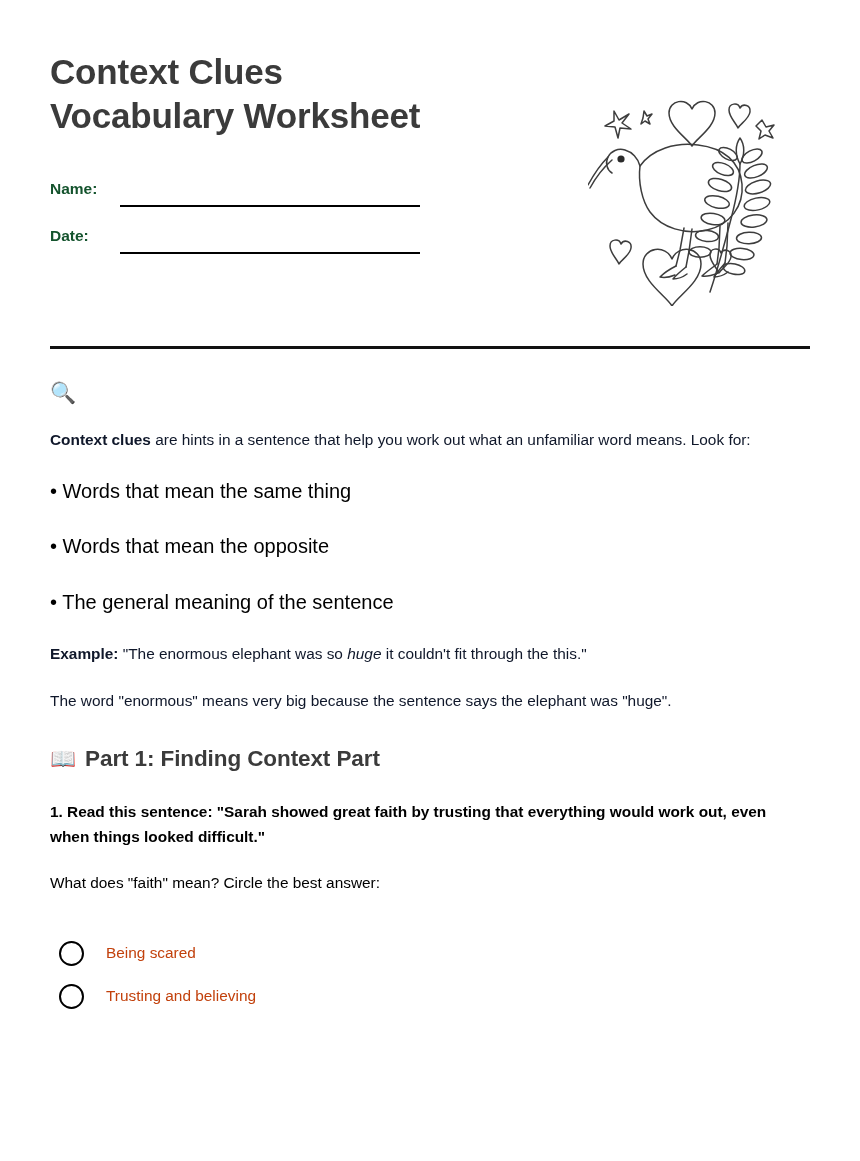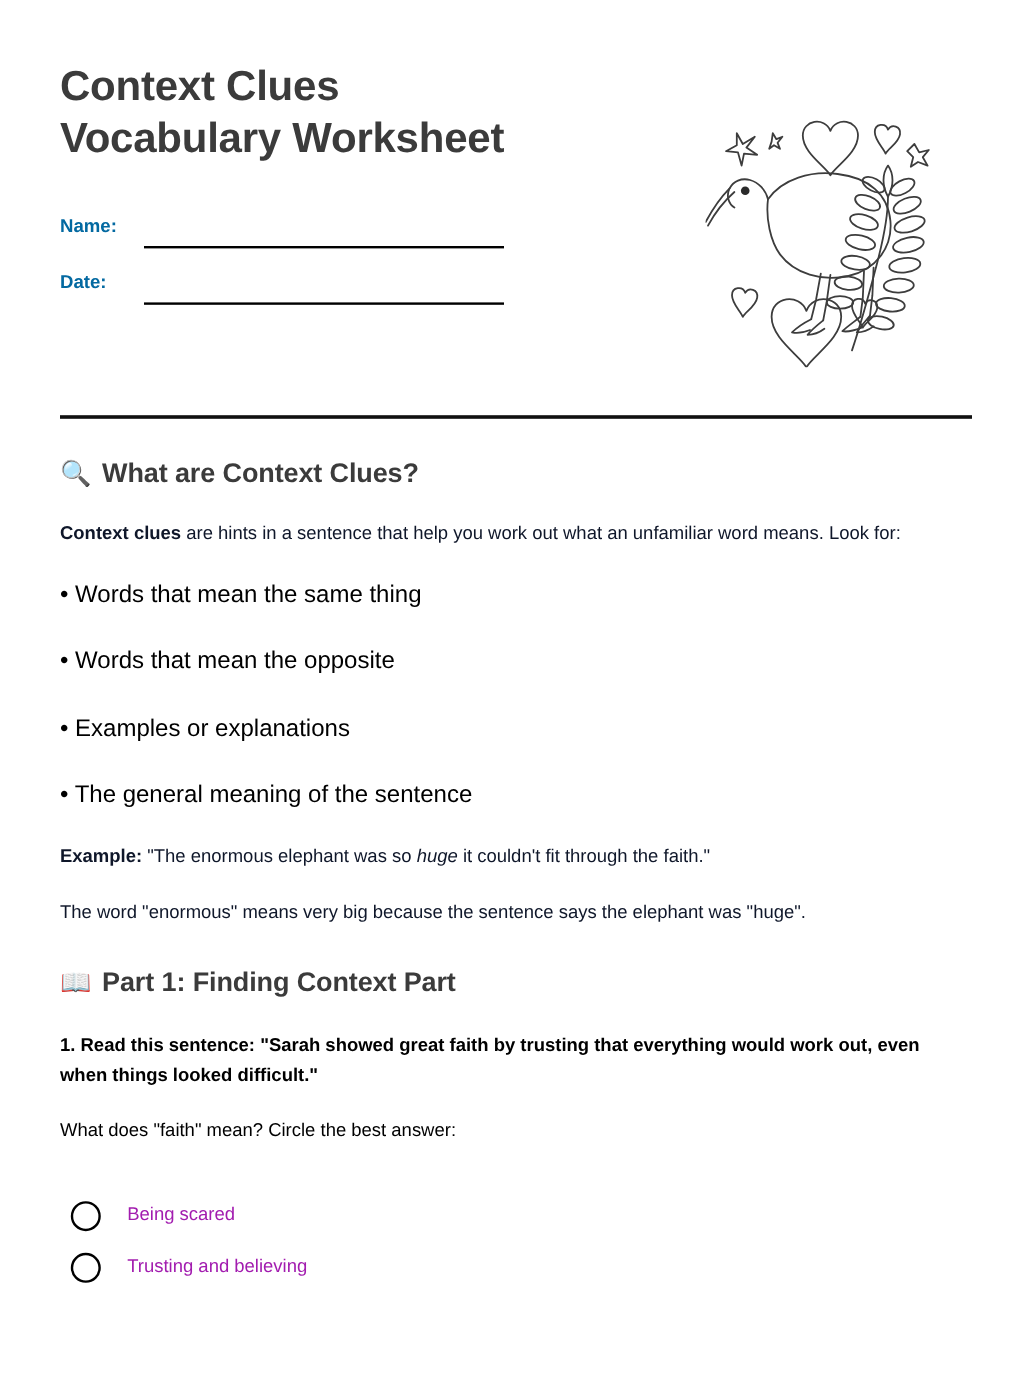--- a/index.html
+++ b/index.html
@@ -46,21 +46,21 @@
     margin-top: 22px;
   }
   .field-row {
     display: flex;
     align-items: flex-end;
     height: 47px;
   }
   .field-label {
     font-size: 15.5px;
     font-weight: bold;
-    color: #0369a1;
+    color: #14532d;
     width: 70px;
     padding-bottom: 9px;
   }
   .field-line {
     width: 300px;
     border-bottom: 2.5px solid #000000;
     height: 1px;
   }
 
   
@@ -149,21 +149,21 @@
     width: 21px;
     height: 21px;
     border: 2.6px solid #000000;
     border-radius: 50%;
     box-sizing: content-box;
     flex: 0 0 auto;
   }
   .option-label {
     font-size: 15.4px;
     margin-left: 22px;
-    color: #a21caf;
+    color: #c2410c;
   }
 </style>
 </head>
 <body>
 
 <div class="page">
 
   <div class="header-block">
     <h1 class="worksheet-title">Context Clues
 Vocabulary Worksheet</h1>
@@ -262,34 +262,32 @@
       </g>
     </svg>
   </div>
 
   <div class="divider"></div>
 
   <div class="content">
 
     <h2 class="section-heading">
       <span class="emoji">🔍</span>
-      <span>What are Context Clues?</span>
     </h2>
 
     <p class="body">
       <strong>Context clues</strong><span> are hints in a sentence that help you work out what an unfamiliar word means. Look for:</span>
     </p>
 
     <p class="bullet">• Words that mean the same thing</p>
     <p class="bullet">• Words that mean the opposite</p>
-    <p class="bullet">• Examples or explanations</p>
     <p class="bullet">• The general meaning of the sentence</p>
 
     <p class="body tight">
-      <strong>Example:</strong><span> "The enormous elephant was so </span><em>huge</em><span> it couldn't fit through the faith."</span>
+      <strong>Example:</strong><span> "The enormous elephant was so </span><em>huge</em><span> it couldn't fit through the this."</span>
     </p>
 
     <p class="body">The word "enormous" means very big because the sentence says the elephant was "huge".</p>
 
     <h2 class="section-heading part">
       <span class="emoji">📖</span>
       <span>Part 1: Finding Context Part</span>
     </h2>
 
     <p class="question">1. Read this sentence: "Sarah showed great faith by trusting that everything would work out, even when things looked difficult."</p>

